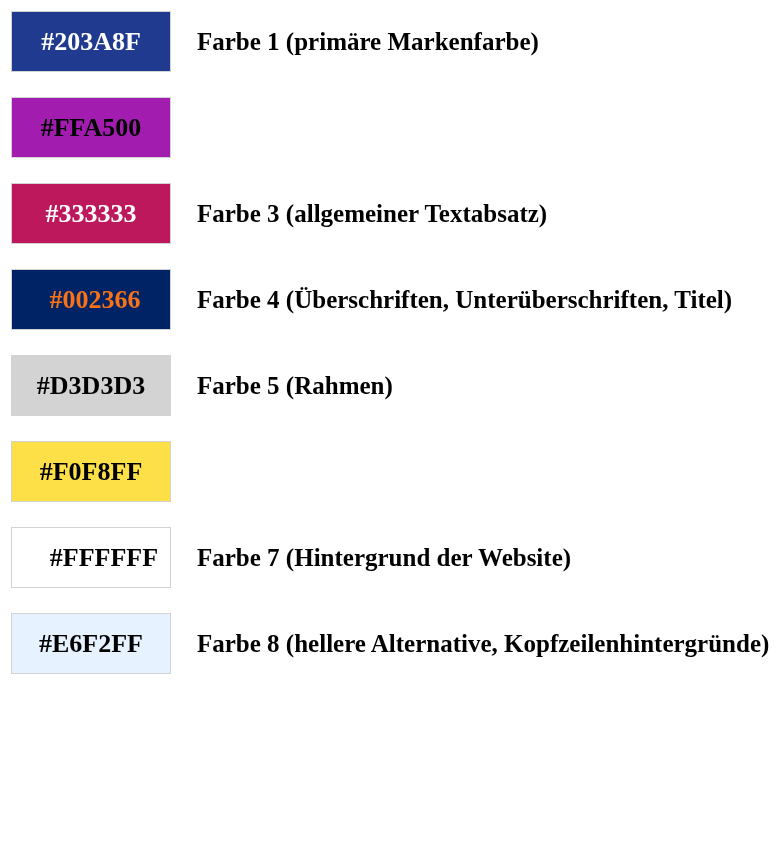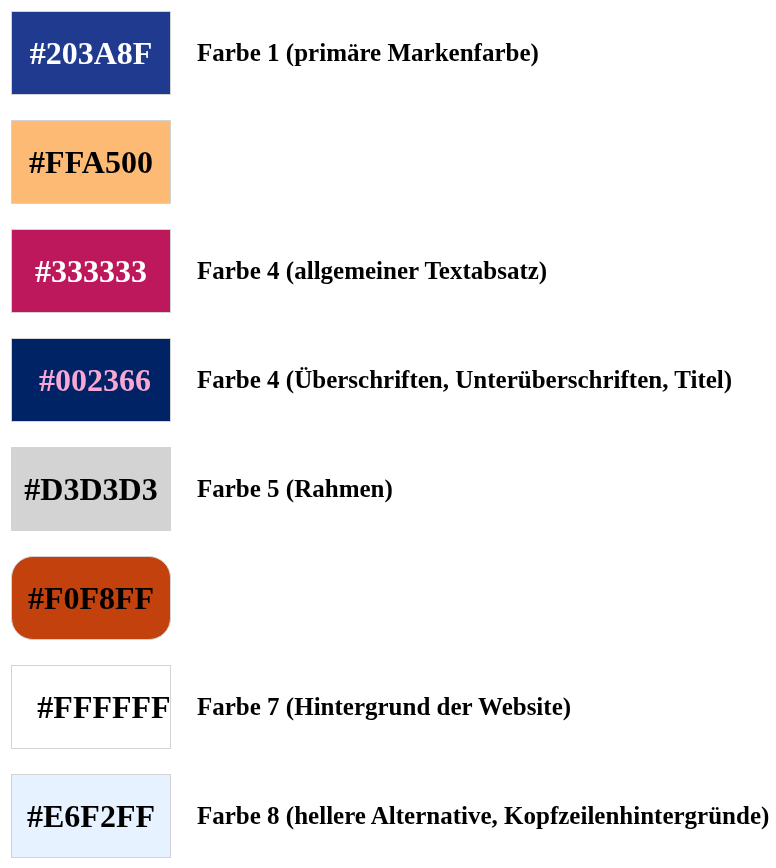--- a/index.html
+++ b/index.html
@@ -21,26 +21,26 @@
     display: flex;
     align-items: center;
     margin-bottom: 25px;
   }
   .color-row:last-child {
     margin-bottom: 0;
   }
   .swatch {
     box-sizing: border-box;
     width: 160px;
-    height: 84px;
+    height: 61px;
     border: 1px solid #d3d3d3;
     display: flex;
     align-items: center;
     justify-content: center;
-    font-size: 32px;
+    font-size: 26px;
     font-weight: bold;
     flex: 0 0 auto;
   }
   .desc {
     margin-left: 26px;
     font-size: 25px;
     line-height: 1.2;
     white-space: nowrap;
     font-weight: bold;
   }
@@ -49,40 +49,40 @@
 <body>
 
 <div class="palette">
 
   <div class="color-row">
     <div class="swatch" style="background-color: rgb(32, 58, 143); color: rgb(255, 255, 255);">#203A8F</div>
     <div class="desc">Farbe 1 (primäre Markenfarbe)</div>
   </div>
 
   <div class="color-row">
-    <div class="swatch" style="background-color: #fdba74; color: rgb(0, 0, 0);">#FFA500</div>
+    <div class="swatch" style="background-color: #a21caf; color: rgb(0, 0, 0);">#FFA500</div>
   </div>
 
   <div class="color-row">
     <div class="swatch" style="background-color: #be185d; color: rgb(255, 255, 255);">#333333</div>
-    <div class="desc">Farbe 4 (allgemeiner Textabsatz)</div>
+    <div class="desc">Farbe 3 (allgemeiner Textabsatz)</div>
   </div>
 
   <div class="color-row">
-    <div class="swatch" style="background-color: rgb(0, 35, 102); color: #f9a8d4; padding-left: 8px;">#002366</div>
+    <div class="swatch" style="background-color: rgb(0, 35, 102); color: #f97316; padding-left: 8px;">#002366</div>
     <div class="desc">Farbe 4 (Überschriften, Unterüberschriften, Titel)</div>
   </div>
 
   <div class="color-row">
     <div class="swatch" style="background-color: rgb(211, 211, 211); color: rgb(0, 0, 0);">#D3D3D3</div>
     <div class="desc">Farbe 5 (Rahmen)</div>
   </div>
 
   <div class="color-row">
-    <div class="swatch" style="background-color: #c2410c; color: rgb(0, 0, 0); border-radius: 22px;">#F0F8FF</div>
+    <div class="swatch" style="background-color: #fde047; color: rgb(0, 0, 0);">#F0F8FF</div>
   </div>
 
   <div class="color-row">
     <div class="swatch" style="background-color: rgb(255, 255, 255); color: rgb(0, 0, 0); padding-left: 26px;">#FFFFFF</div>
     <div class="desc">Farbe 7 (Hintergrund der Website)</div>
   </div>
 
   <div class="color-row">
     <div class="swatch" style="background-color: rgb(230, 242, 255); color: rgb(0, 0, 0);">#E6F2FF</div>
     <div class="desc">Farbe 8 (hellere Alternative, Kopfzeilenhintergründe)</div>

